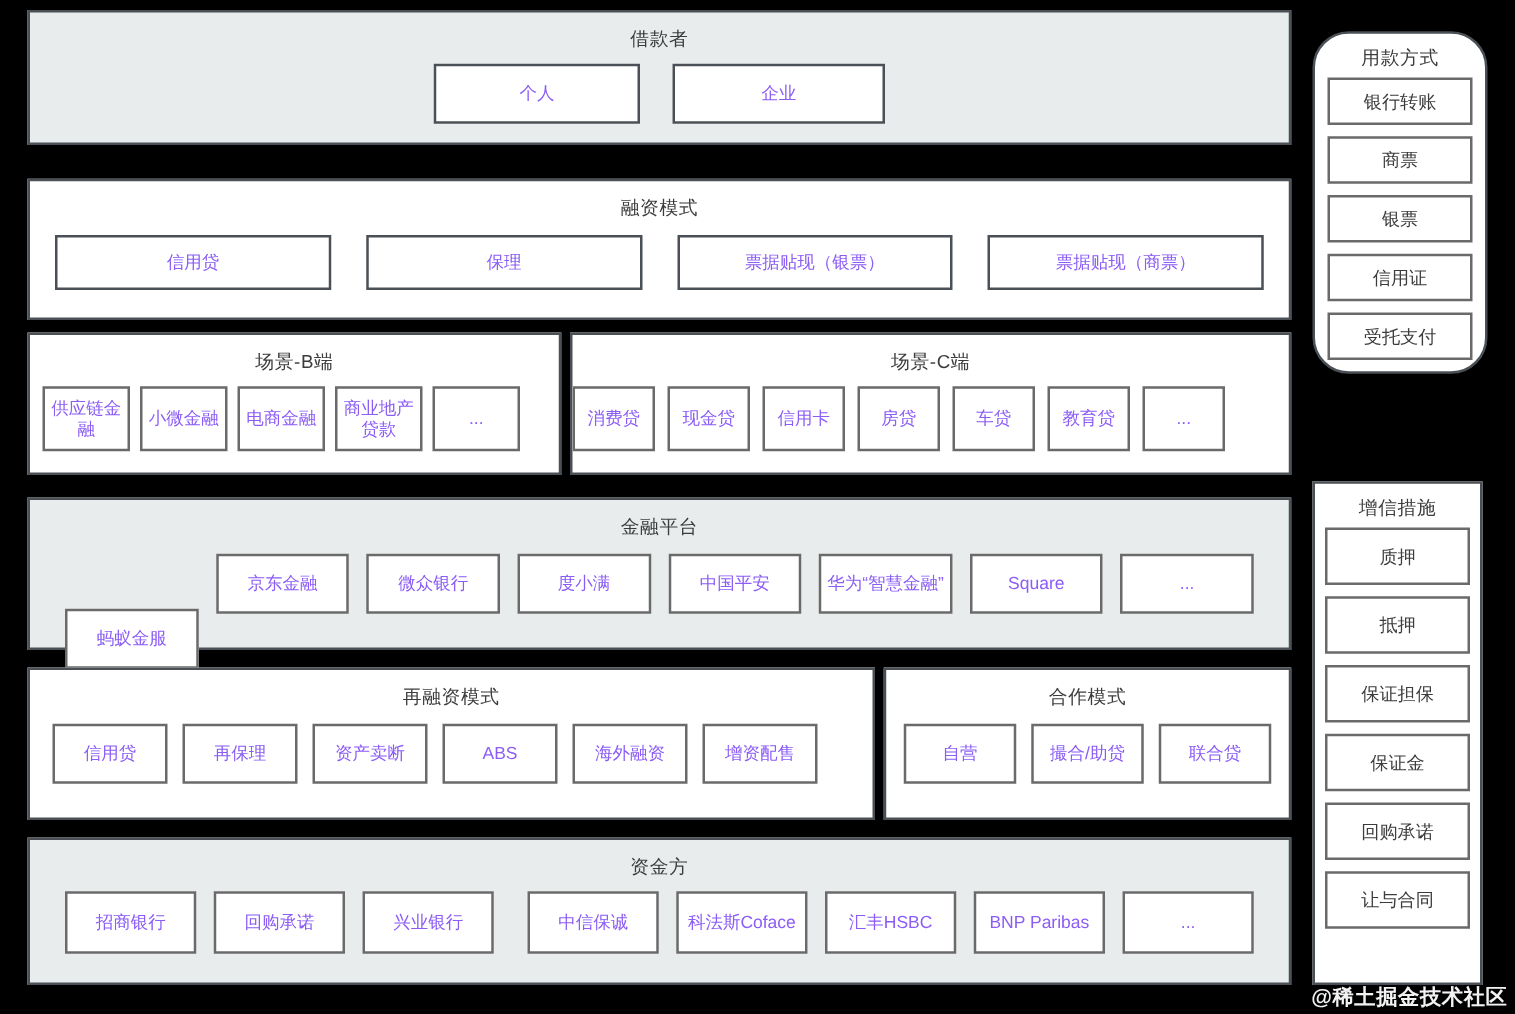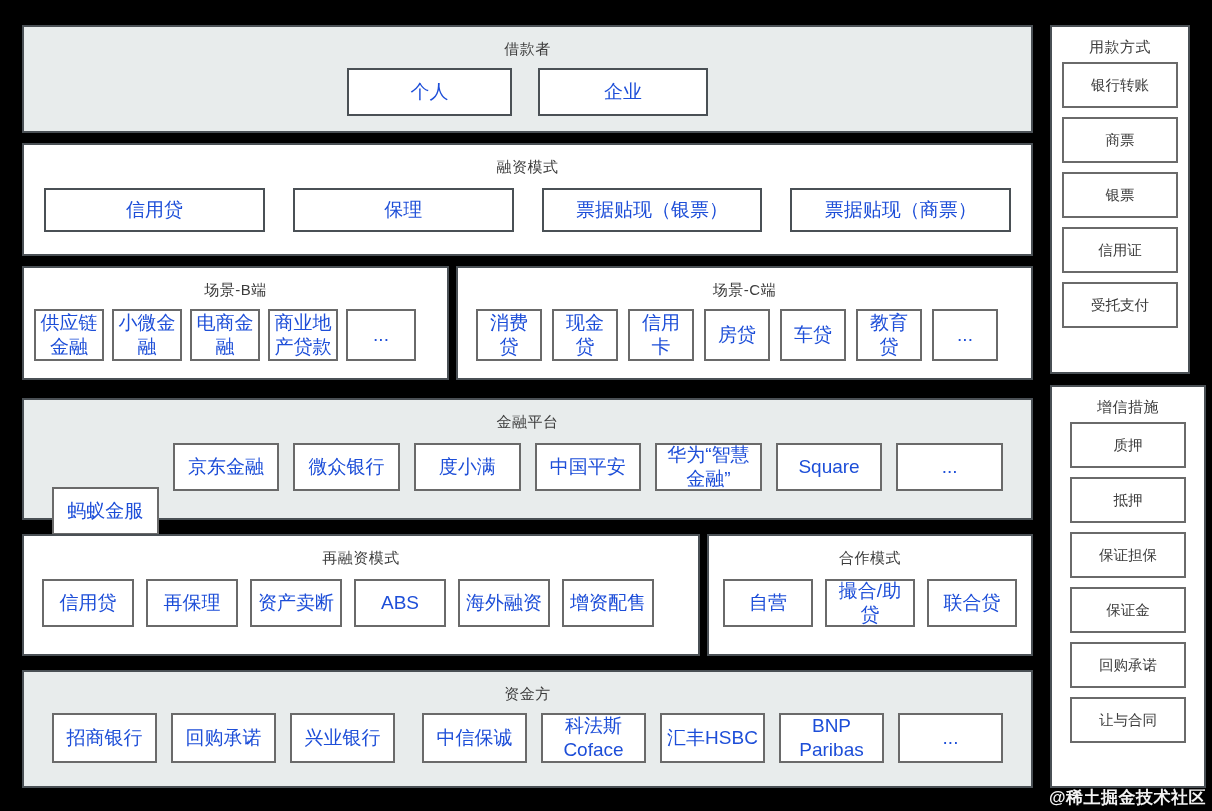--- a/index.html
+++ b/index.html
@@ -52,22 +52,22 @@
 
   
   .box {
     box-sizing: border-box;
     border: 2px solid #6a6a6a;
     background: #ffffff;
     display: flex;
     align-items: center;
     justify-content: center;
     text-align: center;
-    font-size: 19px;
-    color: #1d4ed8;
+    font-size: 14px;
+    color: #8b5cf6;
     line-height: 1.25;
     padding: 2px 4px;
     user-select: none;
   }
   .box.dark-border { border-color: #4a5055; }
 
   
   .rail {
     position: absolute;
     box-sizing: border-box;
@@ -103,21 +103,21 @@
     text-shadow: 0 0 2px rgba(0,0,0,.55);
     user-select: none;
     white-space: nowrap;
   }
 </style>
 </head>
 <body>
 
 <div id="canvas">
 
-  <div class="panel shaded" style="left:22px; top:25px; width:1011px; height:108px;">
+  <div class="panel shaded" style="left:22px; top:8px; width:1011px; height:108px;">
     <div class="panel-title">借款者</div>
     <div class="row" style="margin-top:12px; justify-content:center; gap:26px;">
       <div class="box dark-border" style="width:165px; height:48px;">个人</div>
       <div class="box dark-border" style="width:170px; height:48px;">企业</div>
     </div>
   </div>
 
   <div class="panel" style="left:22px; top:143px; width:1011px; height:113px;">
     <div class="panel-title">融资模式</div>
     <div class="row" style="margin-top:14px; gap:28px; padding:0 20px;">
@@ -134,21 +134,21 @@
       <div class="box" style="width:70px; height:52px;">供应链金融</div>
       <div class="box" style="width:70px; height:52px;">小微金融</div>
       <div class="box" style="width:70px; height:52px;">电商金融</div>
       <div class="box" style="width:70px; height:52px;">商业地产贷款</div>
       <div class="box" style="width:70px; height:52px;">...</div>
     </div>
   </div>
 
   <div class="panel" style="left:456px; top:266px; width:577px; height:114px;">
     <div class="panel-title">场景-C端</div>
-    <div class="row" style="margin-top:12px; gap:10px; padding:0 18px;">
+    <div class="row" style="margin-top:12px; gap:10px; padding:0 0;">
       <div class="box" style="width:66px; height:52px;">消费贷</div>
       <div class="box" style="width:66px; height:52px;">现金贷</div>
       <div class="box" style="width:66px; height:52px;">信用卡</div>
       <div class="box" style="width:66px; height:52px;">房贷</div>
       <div class="box" style="width:66px; height:52px;">车贷</div>
       <div class="box" style="width:66px; height:52px;">教育贷</div>
       <div class="box" style="width:66px; height:52px;">...</div>
     </div>
   </div>
 
@@ -194,30 +194,30 @@
       <div class="box" style="width:108px; height:50px;">回购承诺</div>
       <div class="box" style="width:108px; height:50px;">兴业银行</div>
       <div class="box" style="width:108px; height:50px;margin-left:13px;">中信保诚</div>
       <div class="box" style="width:108px; height:50px;">科法斯Coface</div>
       <div class="box" style="width:108px; height:50px;">汇丰HSBC</div>
       <div class="box" style="width:108px; height:50px;">BNP Paribas</div>
       <div class="box" style="width:108px; height:50px;">...</div>
     </div>
   </div>
 
-  <div class="rail" style="left:1050px; top:25px; width:140px; height:349px;">
+  <div class="rail" style="left:1050px; top:25px; width:140px; height:274px;border-radius:29px;">
     <div class="panel-title" style="padding-top:12px;">用款方式</div>
     <div class="rail-box" style="height:46px;">银行转账</div>
     <div class="rail-box" style="height:46px;">商票</div>
     <div class="rail-box" style="height:46px;">银票</div>
     <div class="rail-box" style="height:46px;">信用证</div>
     <div class="rail-box" style="height:46px;">受托支付</div>
   </div>
 
-  <div class="rail" style="left:1050px; top:385px; width:156px; height:403px;">
+  <div class="rail" style="left:1050px; top:385px; width:136px; height:403px;">
     <div class="panel-title" style="padding-top:12px;">增信措施</div>
     <div class="rail-box" style="height:46px;">质押</div>
     <div class="rail-box" style="height:46px;">抵押</div>
     <div class="rail-box" style="height:46px;">保证担保</div>
     <div class="rail-box" style="height:46px;">保证金</div>
     <div class="rail-box" style="height:46px;">回购承诺</div>
     <div class="rail-box" style="height:46px;">让与合同</div>
   </div>
 
   <div class="watermark">@稀土掘金技术社区</div>

